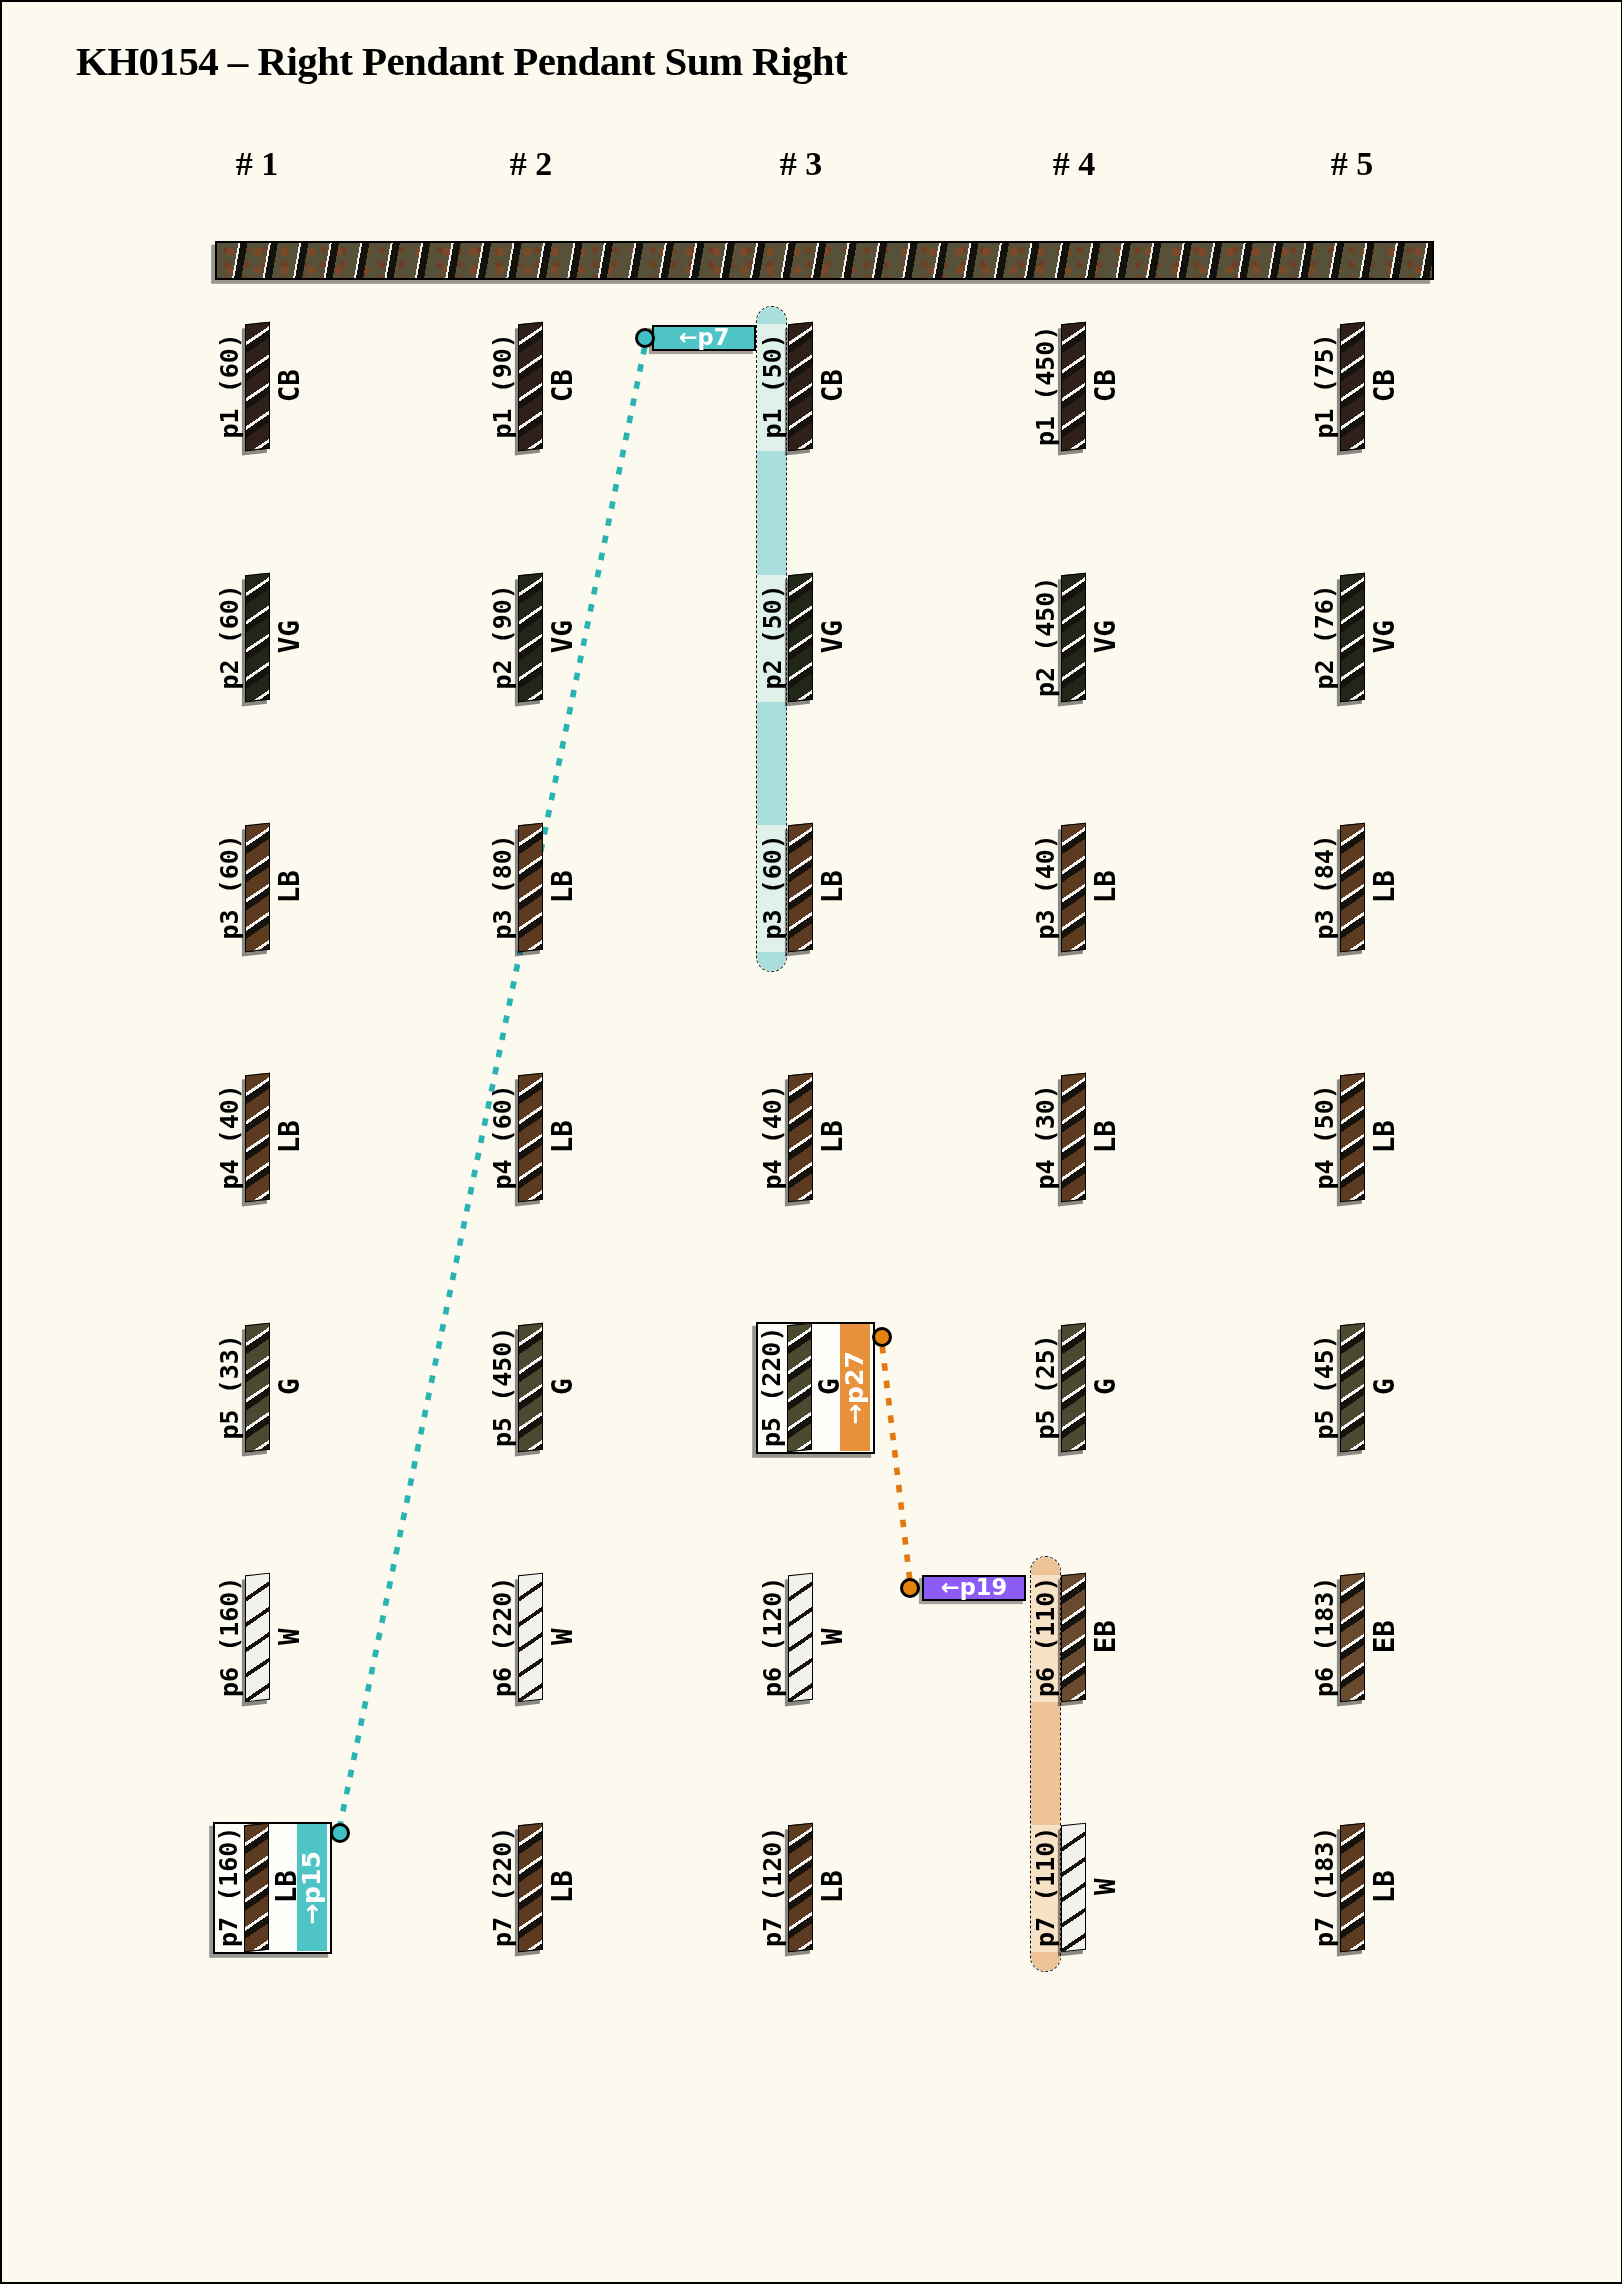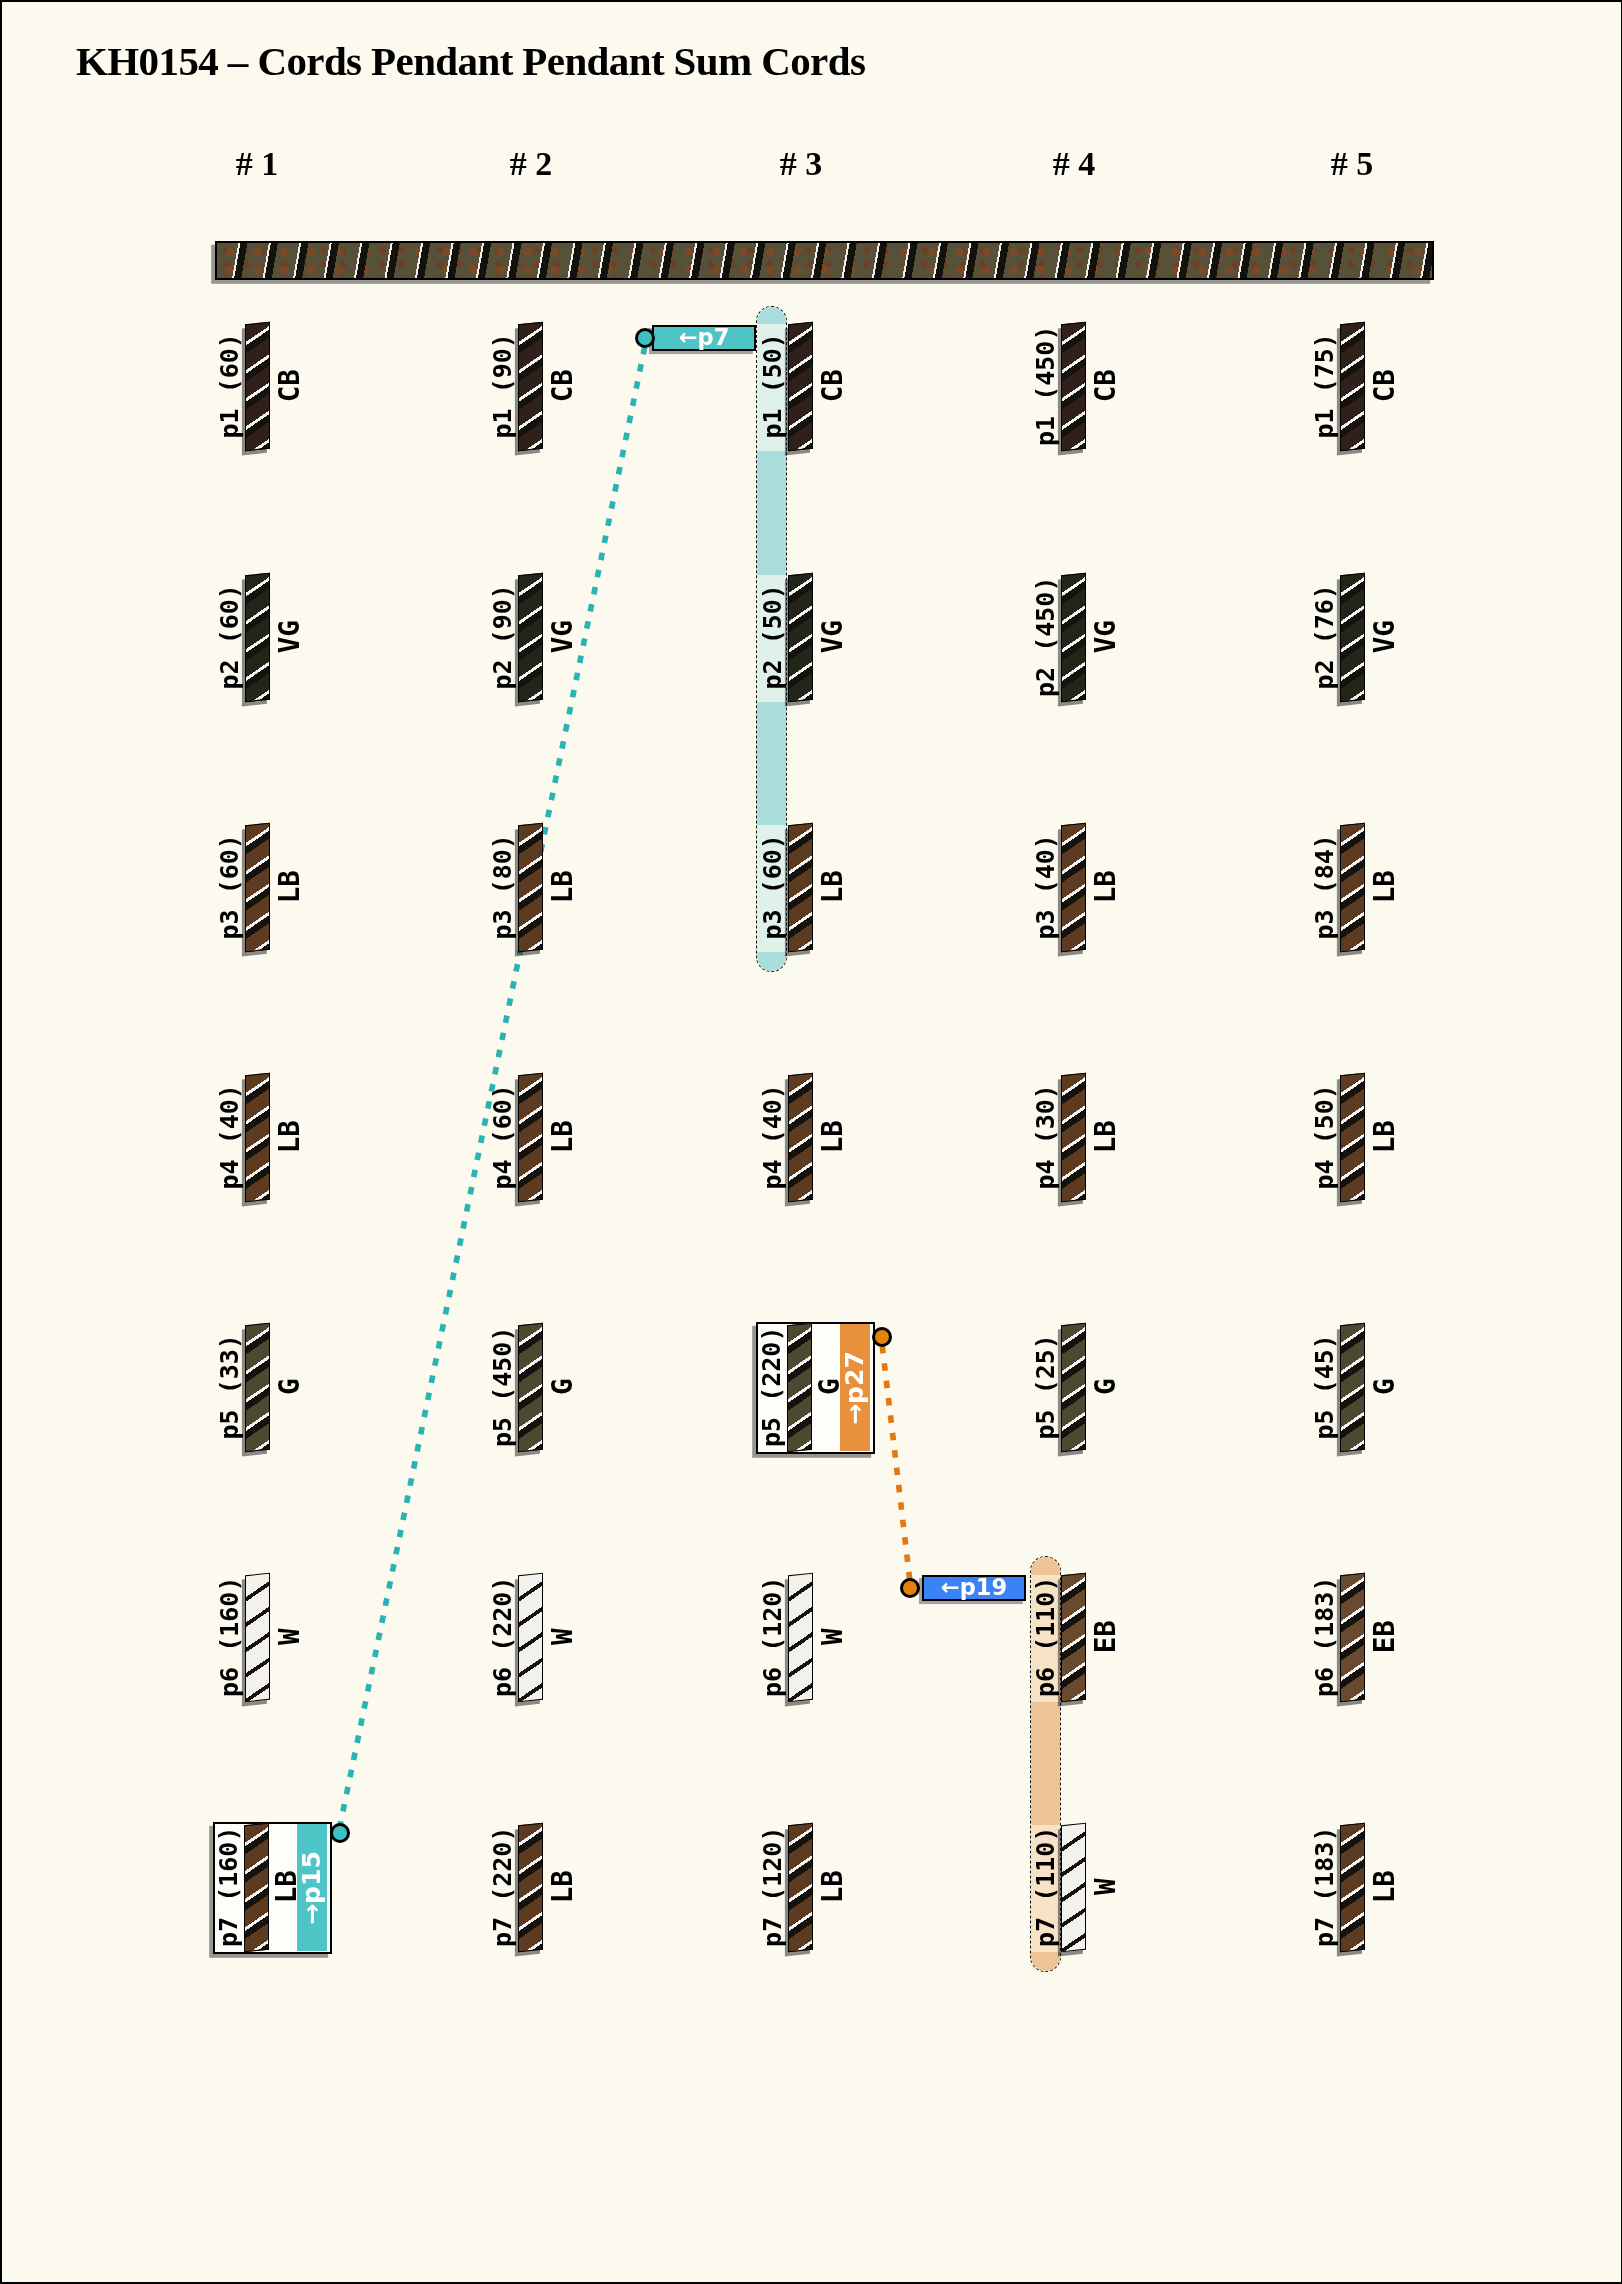--- a/index.html
+++ b/index.html
@@ -45,33 +45,33 @@
 
   .capsule{position:absolute;width:31px;border:1.9px dashed #101010;border-radius:16.3px;box-sizing:border-box;
            overflow:hidden;z-index:1;}
   .cap-seg{position:absolute;left:0;width:100%;}
   .t-dark{background:#aadedd}.t-light{background:#e0f1ea}
   .o-dark{background:#eec496}.o-light{background:#f8e2c6}
 
   .ptr{position:absolute;width:104px;height:26px;border:2.5px solid #000;box-sizing:border-box;z-index:4;color:#fff;
        text-align:center;font:bold 22.5px "DejaVu Sans",sans-serif;line-height:20.6px;box-shadow:-3.1px 3.1px 0 rgba(0,0,0,.35);}
   .ptr.teal{left:650px;top:323px;background:#4fc4c7;}
-  .ptr.orange{left:920px;top:1573px;background:#3b82f6;}
+  .ptr.orange{left:920px;top:1573px;background:#8b5cf6;}
 
   .dot{position:absolute;width:13.8px;height:13.8px;border:3.1px solid #000;border-radius:50%;z-index:5;}
   .dot.teal{background:#3fc0c4}.dot.orange{background:#e2820f}
 
   .lines{position:absolute;left:0;top:0;z-index:2;pointer-events:none;}
 </style>
 </head>
 <body>
 
 <div class="page">
 
-  <div class="title">KH0154 – Cords Pendant Pendant Sum Cords</div>
+  <div class="title">KH0154 – Right Pendant Pendant Sum Right</div>
 
   <div class="hdr" style="left:186px"># 1</div>
   <div class="hdr" style="left:460px"># 2</div>
   <div class="hdr" style="left:730px"># 3</div>
   <div class="hdr" style="left:1003px"># 4</div>
   <div class="hdr" style="left:1281px"># 5</div>
 
   <div class="cord"></div>
 
   <div class="capsule" style="left:754px;top:304px;height:666px">

